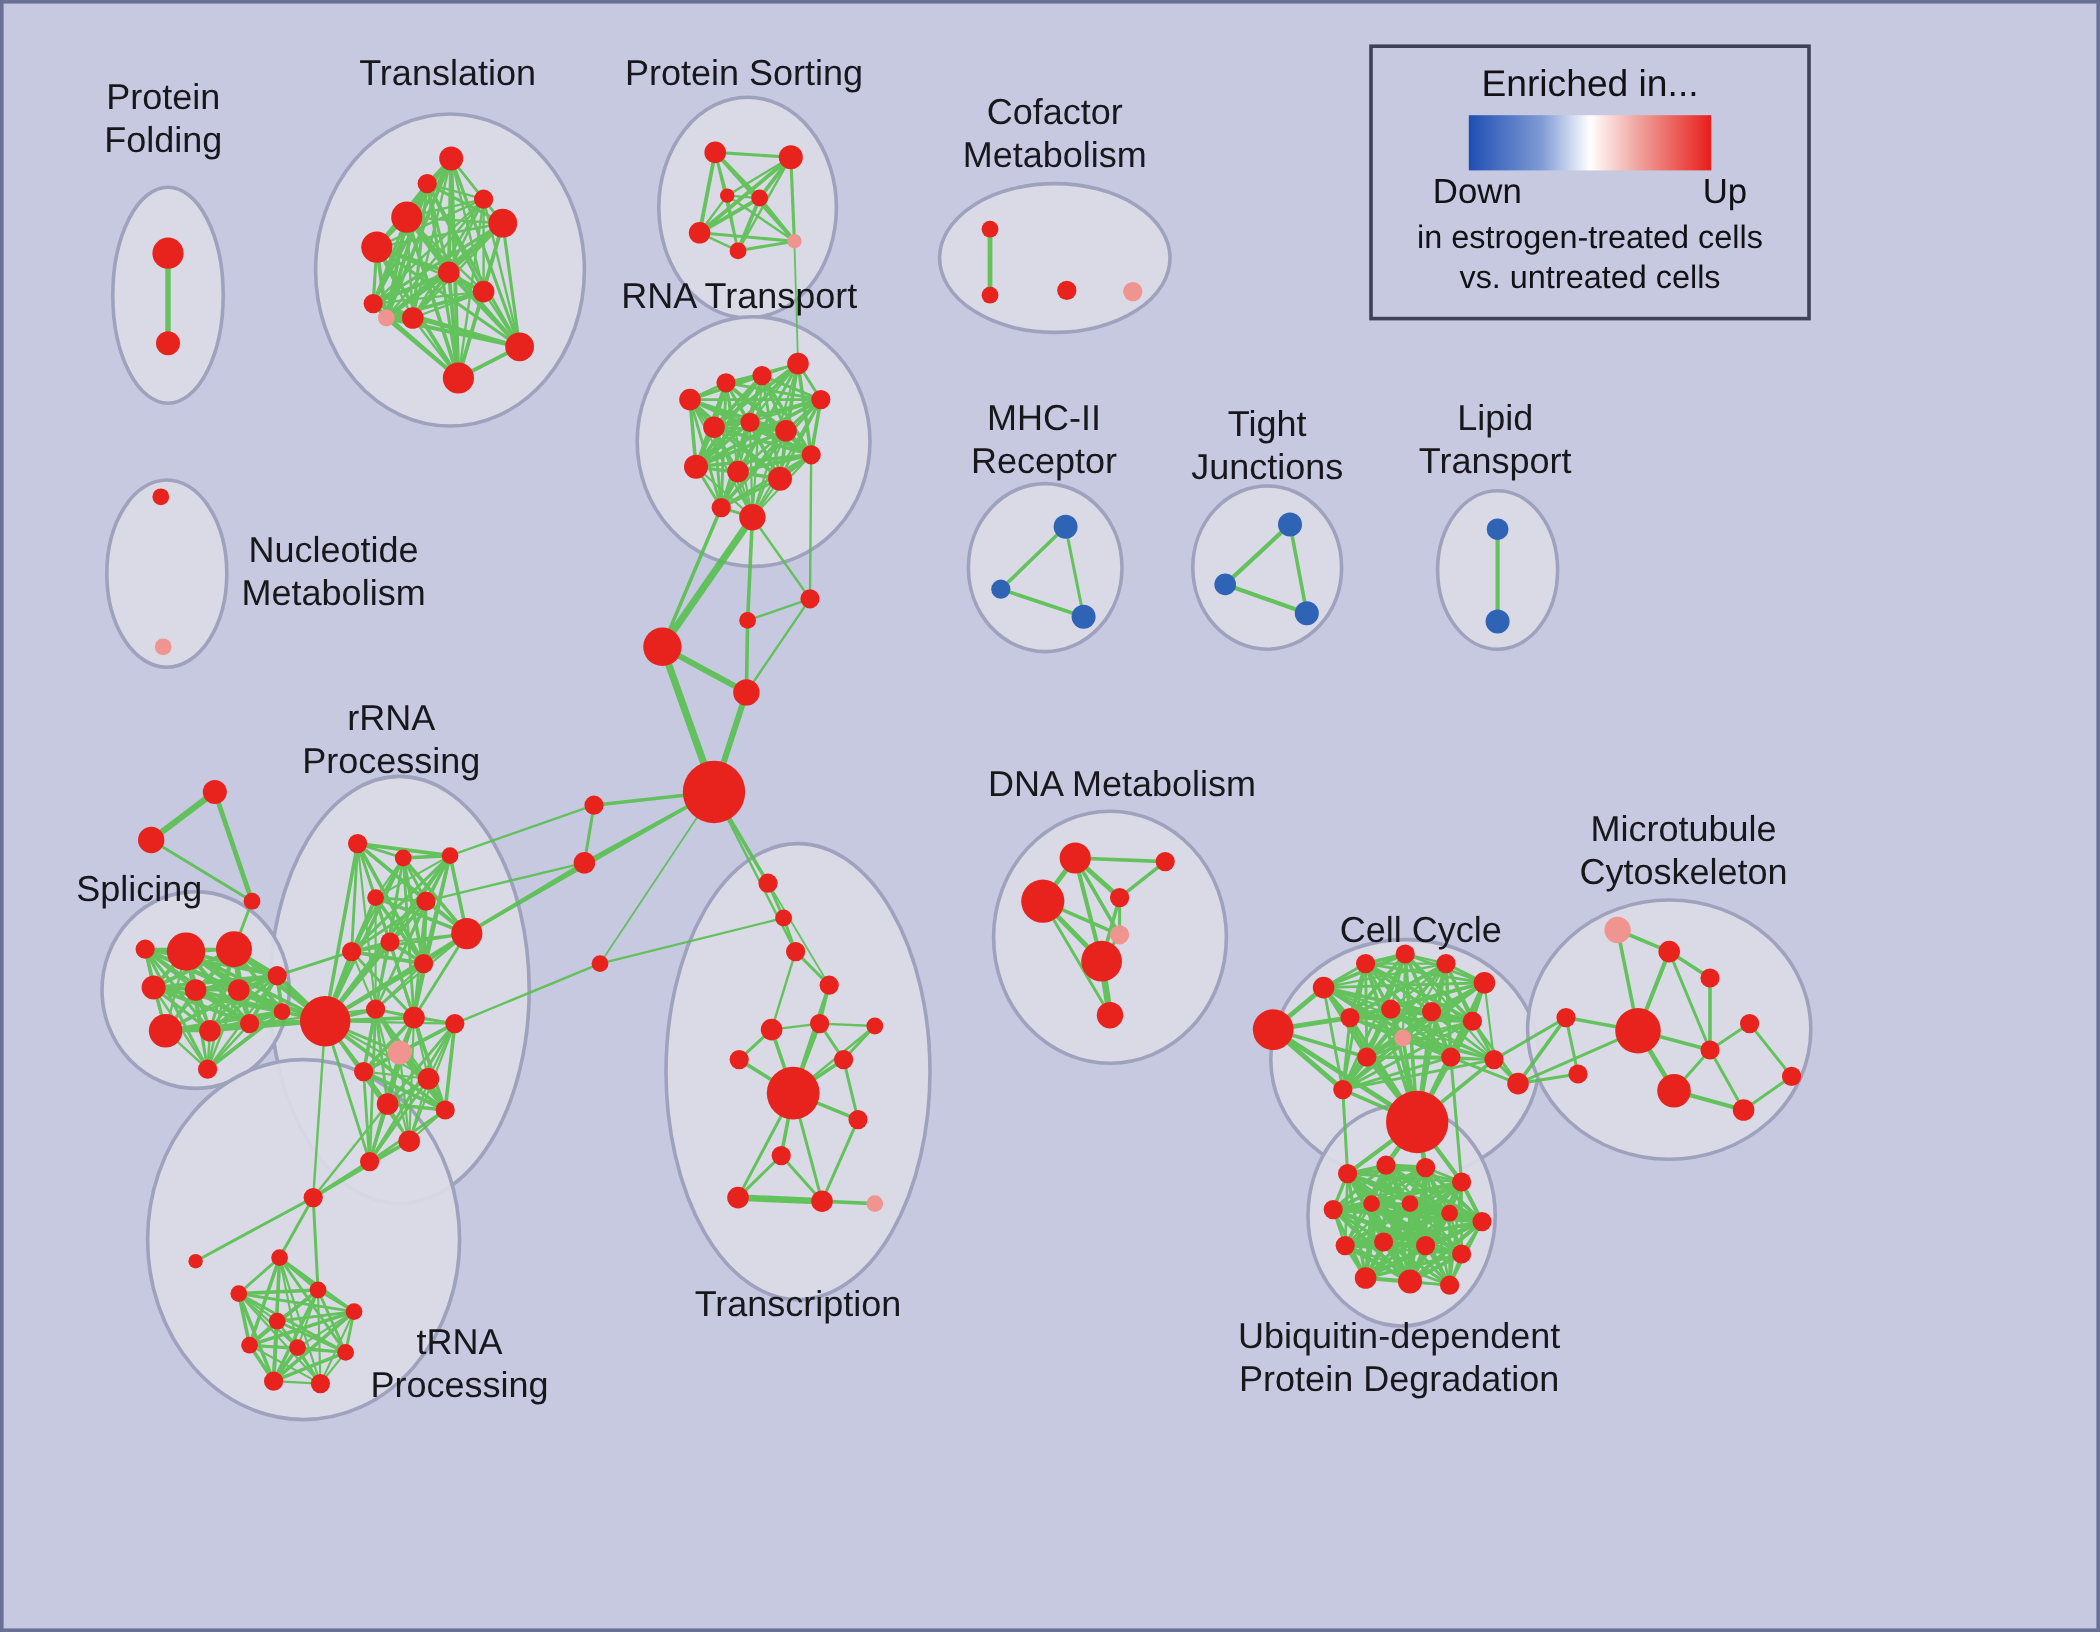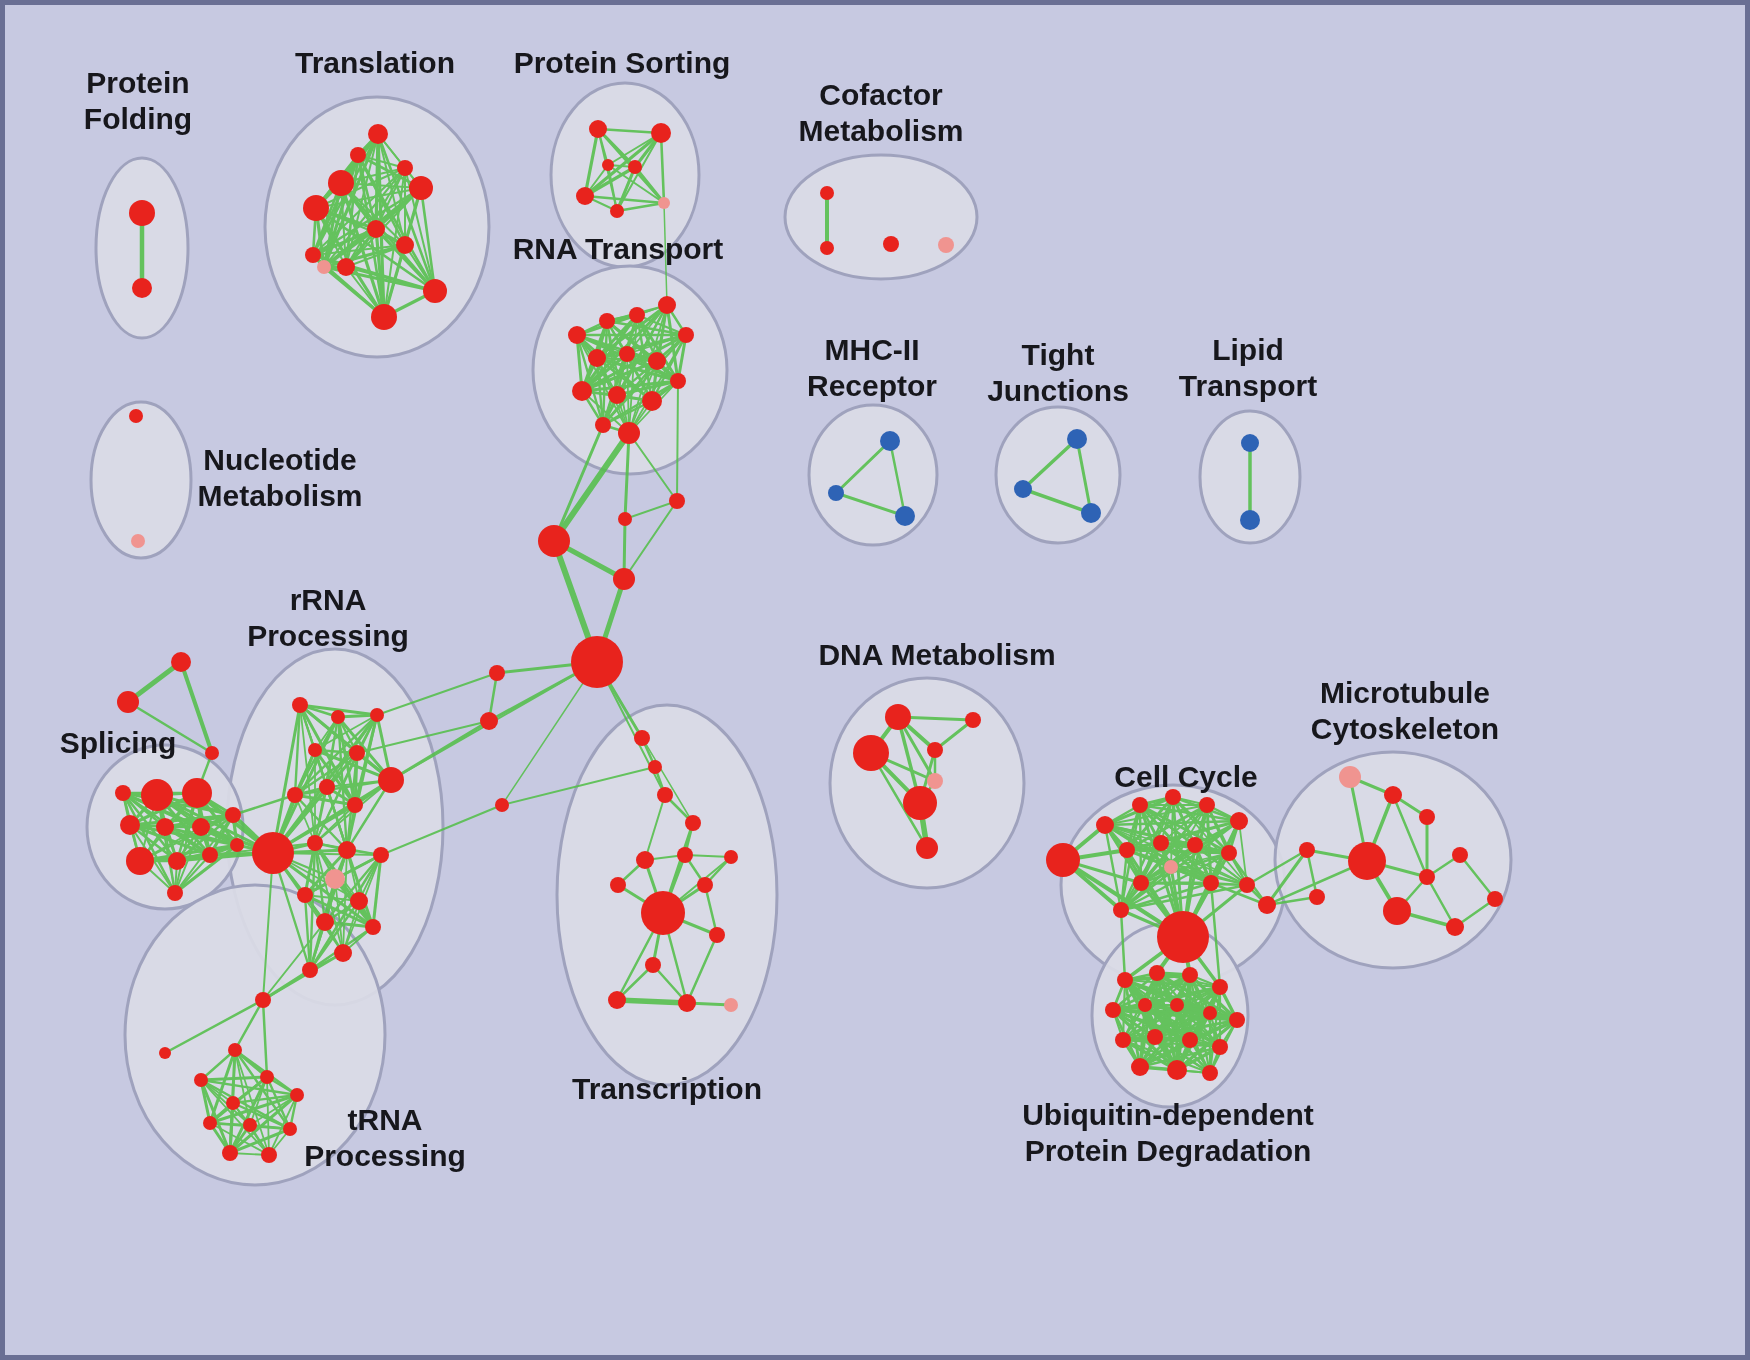--- a/index.html
+++ b/index.html
@@ -1,16 +1,16 @@
 <!DOCTYPE html>
 <html><head>
 <meta charset="utf-8">
 <style>
   html,body{margin:0;padding:0;background:#ffffff;font-family:"Liberation Sans",sans-serif;}
-  .figure{position:relative;width:1750px;height:1360px;box-sizing:border-box;border:5px solid #404040;overflow:hidden;font-weight:bold;}
+  .figure{position:relative;width:1750px;height:1360px;box-sizing:border-box;border:3px solid #404040;overflow:hidden;}
   .figure svg{position:absolute;left:0;top:0;}
   svg text{font-family:"Liberation Sans",sans-serif;}
   .legend{position:absolute;left:1138px;top:34px;width:368px;height:230px;box-sizing:border-box;
           border:3px solid #3e4257;text-align:center;color:#121216;}
   .legend-title{font-size:31px;margin-top:12px;}
   .legend-gradient{width:202px;height:46px;margin:8px auto 2px auto;}
   .legend-scale{display:flex;justify-content:space-between;width:262px;margin:0 auto;font-size:29px;}
   .legend-desc{font-size:27px;line-height:33px;margin-top:5px;}
 </style>
 </head>
@@ -997,13 +997,25 @@
         <text x="113" y="748" text-anchor="middle" font-size="30" fill="#17171c"><tspan x="113" dy="0">Splicing</tspan></text>
         <text x="380" y="1125" text-anchor="middle" font-size="30" fill="#17171c"><tspan x="380" dy="0">tRNA</tspan><tspan x="380" dy="36">Processing</tspan></text>
         <text x="662" y="1094" text-anchor="middle" font-size="30" fill="#17171c"><tspan x="662" dy="0">Transcription</tspan></text>
         <text x="932" y="660" text-anchor="middle" font-size="30" fill="#17171c"><tspan x="932" dy="0">DNA Metabolism</tspan></text>
         <text x="1181" y="782" text-anchor="middle" font-size="30" fill="#17171c"><tspan x="1181" dy="0">Cell Cycle</tspan></text>
         <text x="1400" y="698" text-anchor="middle" font-size="30" fill="#17171c"><tspan x="1400" dy="0">Microtubule</tspan><tspan x="1400" dy="36">Cytoskeleton</tspan></text>
         <text x="1163" y="1120" text-anchor="middle" font-size="30" fill="#17171c"><tspan x="1163" dy="0">Ubiquitin-dependent</tspan><tspan x="1163" dy="36">Protein Degradation</tspan></text>
       </g>
     </svg>
 
+  <div class="legend" style="border-color: rgb(62, 66, 87); background: rgb(199, 201, 225);">
+    <div class="legend-title">Enriched in...</div>
+    <div class="legend-gradient" style="background: linear-gradient(to right, rgb(31, 78, 180) 0%, rgb(127, 155, 212) 30%, rgb(255, 255, 255) 50%, rgb(239, 163, 158) 70%, rgb(232, 30, 28) 100%);"></div>
+    <div class="legend-scale">
+      <span>Down</span>
+      <span>Up</span>
+    </div>
+    <div class="legend-desc">
+      <div>in estrogen-treated cells</div>
+      <div>vs. untreated cells</div>
+    </div>
+  </div>
 </div>
 
 </body></html>

